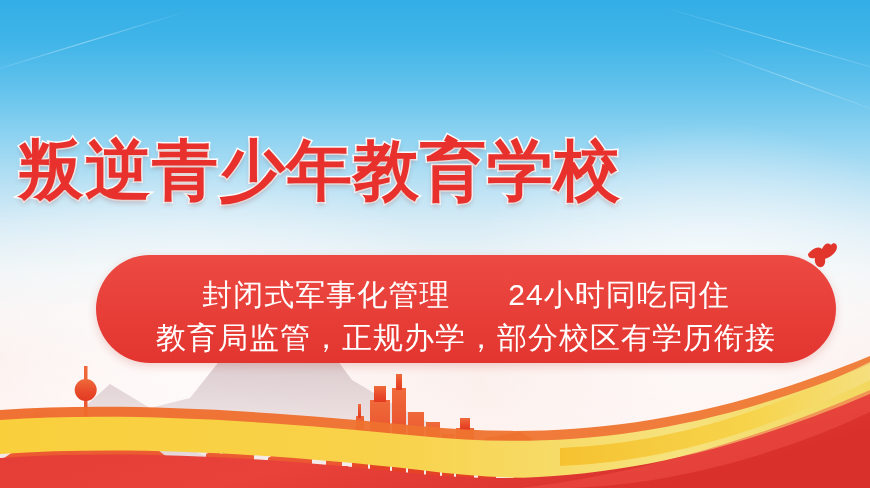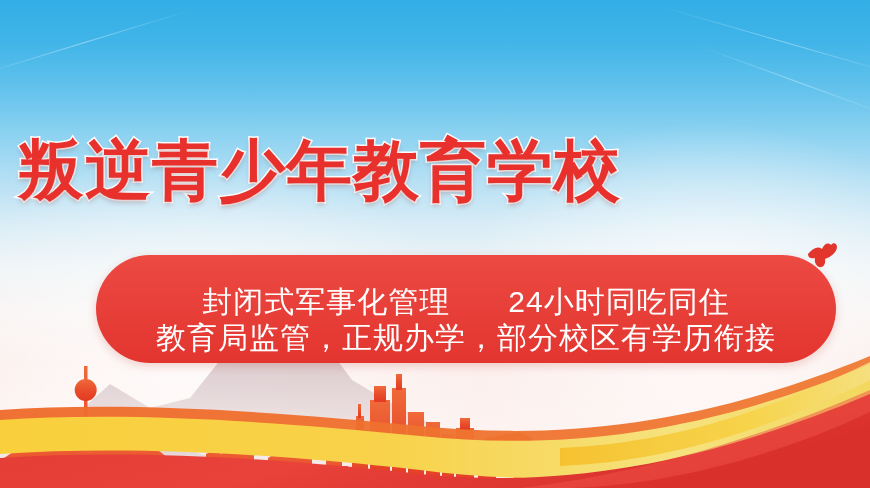--- a/index.html
+++ b/index.html
@@ -76,21 +76,21 @@
   }
   .banner-line{
     position:absolute;left:0;right:0;
     color:#fff;
     font-size:30px;
     line-height:1;
     text-align:center;
     letter-spacing:1px;
     white-space:nowrap;
   }
-  .line1{top:32px;}
+  .line1{top:25px;}
   .line2{top:68px;text-align:center;}
   .line1 .gap{display:inline-block;width:58px;}
 </style>
 </head>
 <body>
 
 <div id="poster">
 
   <div class="sky"></div>
   <div class="glow"></div>

